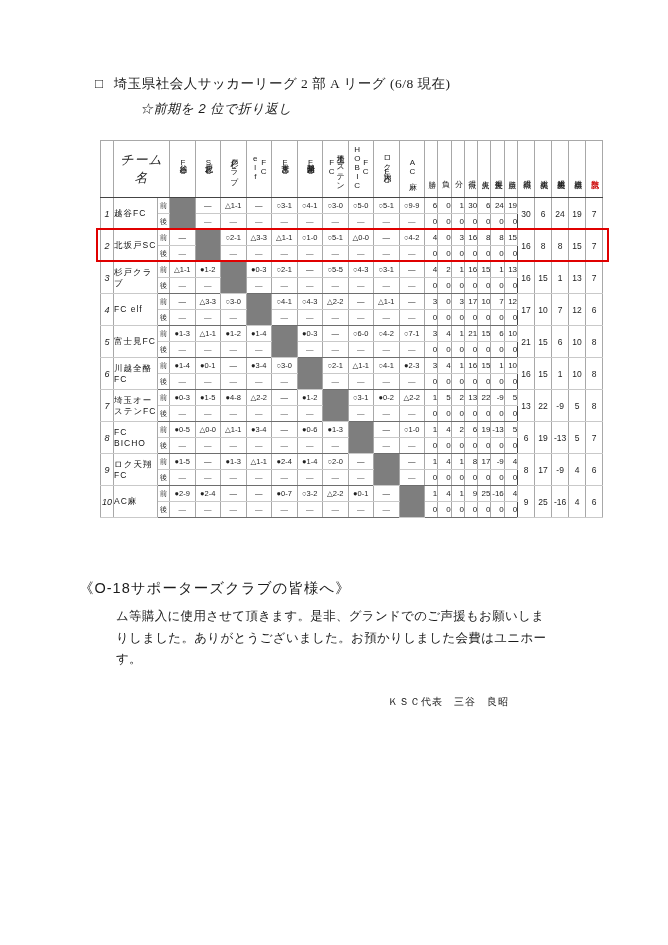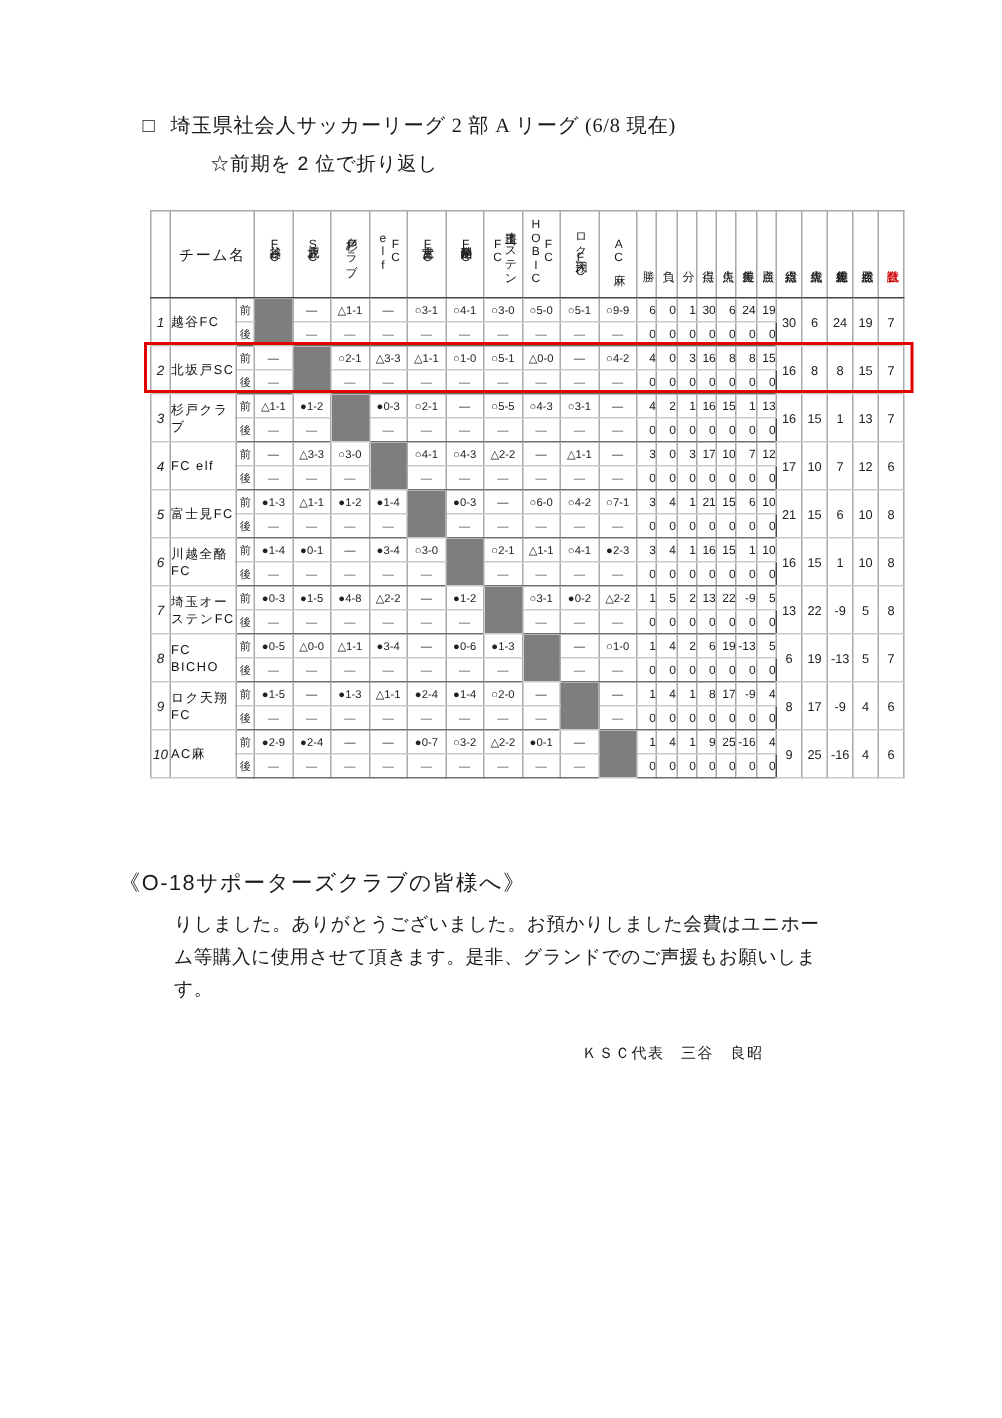--- a/index.html
+++ b/index.html
@@ -5,36 +5,36 @@
   html,body { margin:0; padding:0; }
   body {
     width:668px; height:945px; position:relative;
     background:#ffffff; overflow:hidden;
     font-family:"Liberation Sans", sans-serif;
     color:#1a1a1a;
     -webkit-font-smoothing:antialiased;
   }
   .doc-title { position:absolute; left:95px; top:75px; font-size:13.5px; letter-spacing:0.5px; white-space:nowrap;font-family:Liberation Serif, serif; }
   .doc-title .bullet { margin-right:10px; }
-  .doc-subtitle { position:absolute; left:140px; top:100px; font-size:13px; letter-spacing:0.5px; white-space:nowrap; }
+  .doc-subtitle { position:absolute; left:140px; top:100px; font-size:13px; font-style:italic; letter-spacing:0.5px; white-space:nowrap; }
 
   .table-wrap { position:absolute; left:100px; top:140px; }
   table.league { border-collapse:collapse; table-layout:fixed; border:1.5px solid #444; }
   table.league th, table.league td {
     border:1px solid #a8a8a8; padding:0; overflow:hidden;
     font-family:"Liberation Sans", sans-serif;
   }
   tr.hdr th { height:56px; border-bottom:1.5px solid #444; background:#fff;
     font-weight:normal; vertical-align:middle; text-align:center; }
   th .vh {
     writing-mode:vertical-rl; text-orientation:upright;
     display:inline-block; max-height:52px; line-height:1.05;
     font-size:8px; letter-spacing:0; margin:0 auto;
   }
-  th.team-h { font-size:10px; letter-spacing:1px; }
+  th.team-h { font-size:13px; letter-spacing:1px;font-style:italic; }
   .red { color:#cc0000; }
 
   td.rank { font-family:"Liberation Serif", serif; font-style:italic; font-size:9px; text-align:center; color:#222; }
   td.team { font-size:8.5px; text-align:left; padding:0 1px 0 2px; letter-spacing:1px; line-height:1.2; color:#111; }
   td.leg  { font-size:7.5px; text-align:center; color:#333; }
   td.res  { font-size:7.5px; text-align:center; white-space:nowrap; letter-spacing:0; color:#222; }
   td.dim  { color:#555; }
   td.diag { background:#7e7e7e; }
   td.stat { font-size:8px; text-align:right; padding-right:2px; color:#222; }
   td.tot  { font-size:8.5px; text-align:center; color:#222; }
@@ -573,17 +573,17 @@
           <td class="stat ">0</td>
           <td class="stat ">0</td>
         </tr>
       </tbody>
     </table>
   <div class="hl-box" style="top: 88px; height: 34px;"></div>
 </div>
 
 <div class="footer-heading">《O-18サポーターズクラブの皆様へ》</div>
 <div class="footer-body">
+    <div>ム等購入に使用させて頂きます。是非、グランドでのご声援もお願いしま</div>
     <div>りしました。ありがとうございました。お預かりしました会費はユニホー</div>
-    <div>ム等購入に使用させて頂きます。是非、グランドでのご声援もお願いしま</div>
     <div>す。</div>
   </div>
 <div class="signature">ＫＳＣ代表　三谷　良昭</div>
 
 </body></html>

